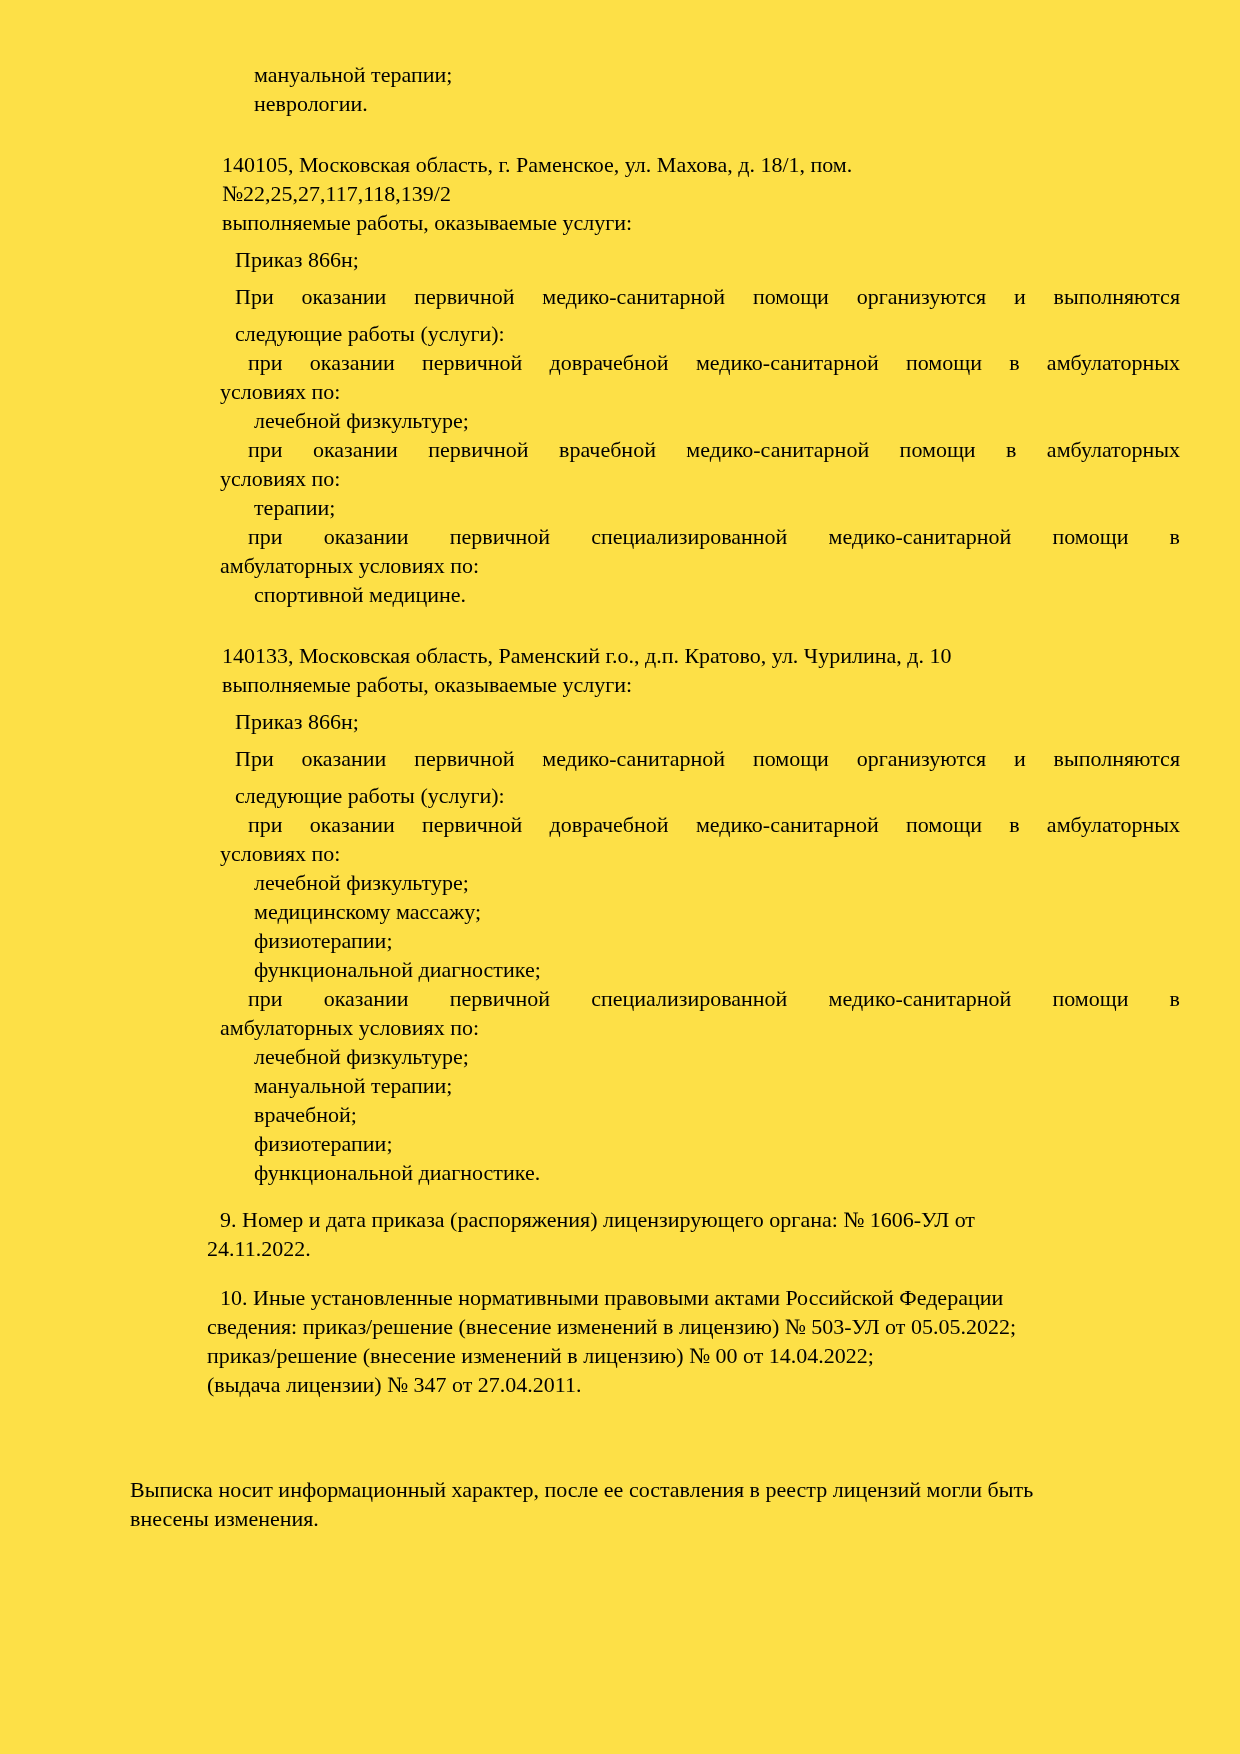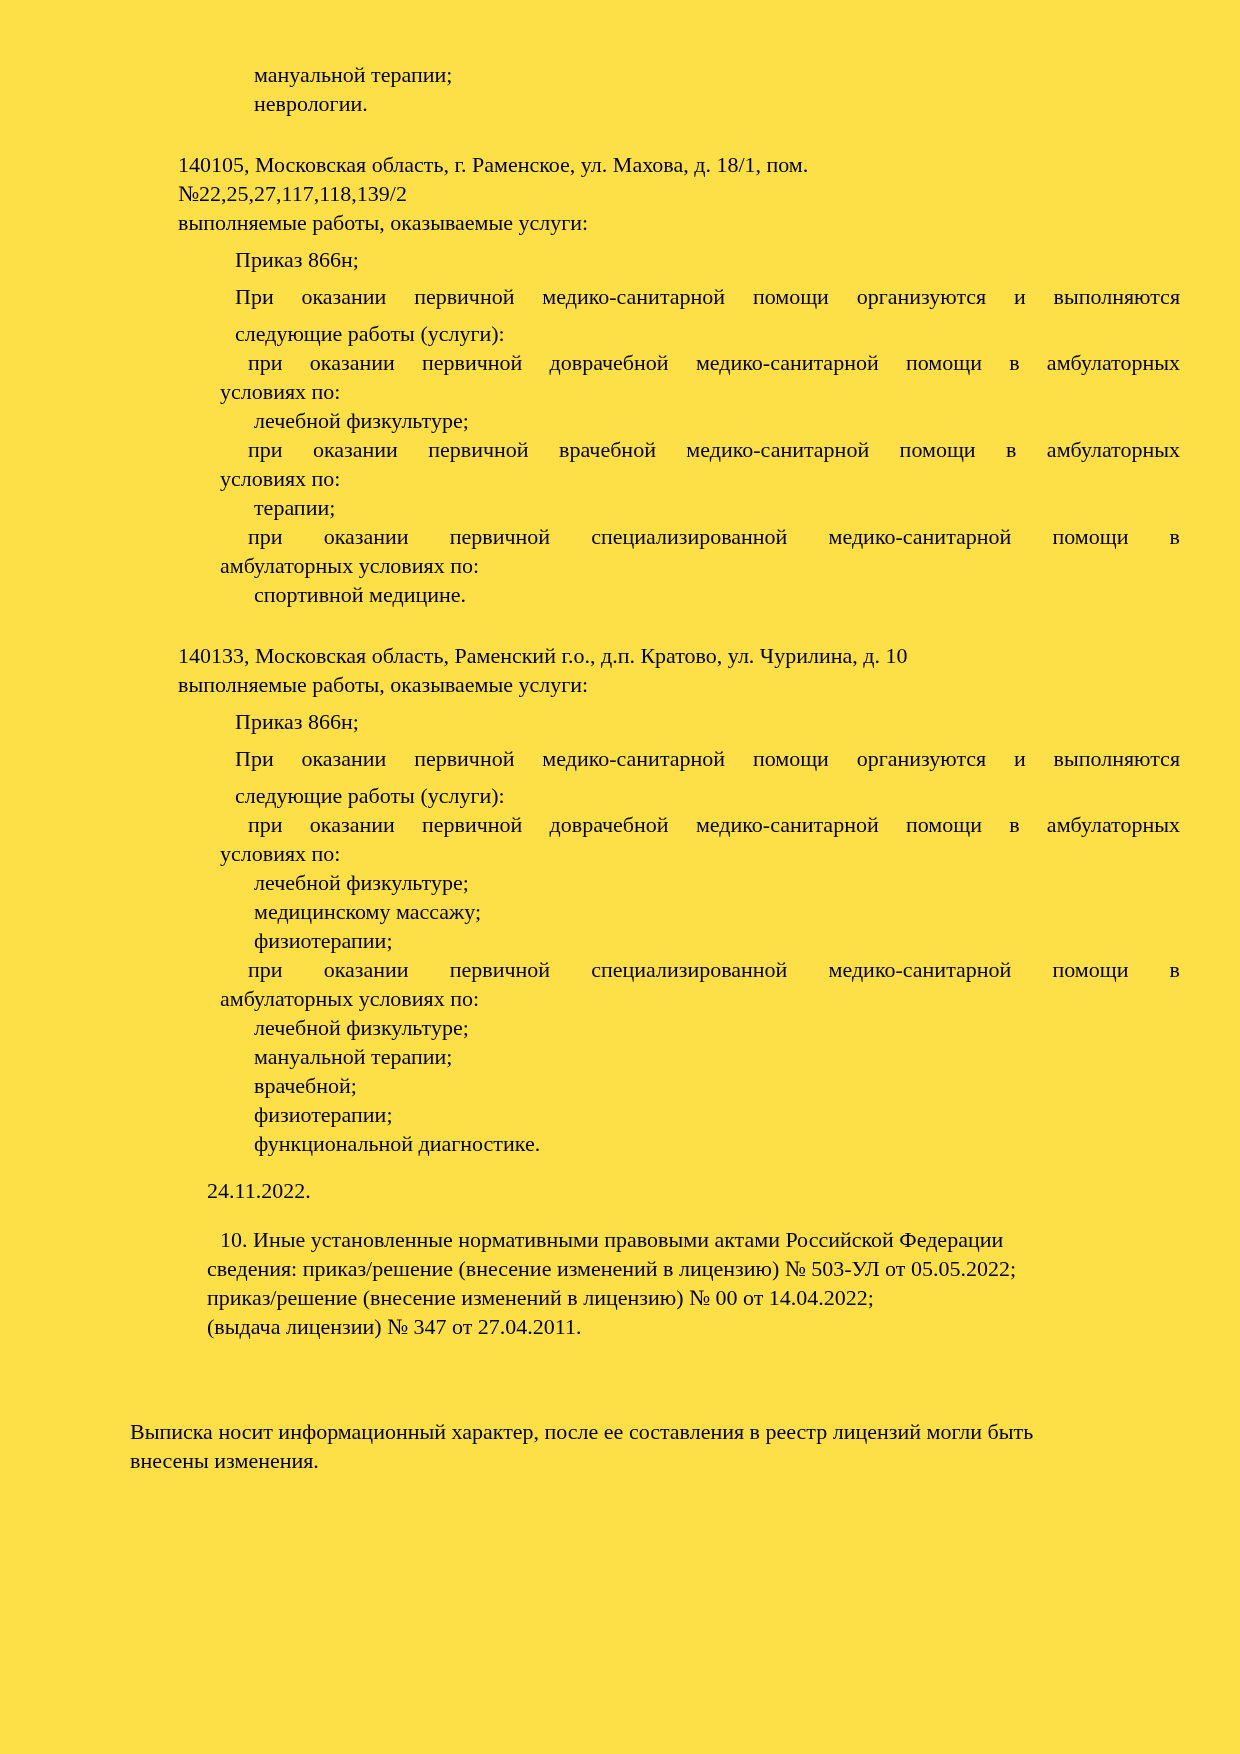--- a/index.html
+++ b/index.html
@@ -13,21 +13,21 @@
     color: #000000;
     font-family: "Liberation Serif", "DejaVu Serif", serif;
     font-size: 22px;
     line-height: 29px;
     overflow: hidden;
   }
   .ln { white-space: nowrap; }
   
   .j  { white-space: normal; text-align: justify; text-align-last: justify; overflow: hidden; height: 29px; }
   
-  .block   { margin-left: 56px; }  
+  .block   { margin-left: 100px; }  
   .item1   { margin-left: 113px; margin-top: 8px; }  
   .item2   { margin-left: 126px; }  
   .cont    { margin-left:  98px; }  
   .leaf    { margin-left: 132px; }  
   .num     { margin-left:  98px; }  
   .numcont { margin-left: 85px; }  
   .footer  { margin-left: 8px; }      
   .j.item1 { width: 945px; }        
   .j.item2 { width: 932px; font-family: Liberation Serif, serif; }
   .sp32 { height: 32px; }
@@ -70,31 +70,33 @@
   <div class="ln block">выполняемые работы, оказываемые услуги:</div>
   <div class="ln item1">Приказ 866н;</div>
   <div class="j item1">При оказании первичной медико-санитарной помощи организуются и выполняются</div>
   <div class="ln item1">следующие работы (услуги):</div>
 
   <div class="j item2">при оказании первичной доврачебной медико-санитарной помощи в амбулаторных</div>
   <div class="ln cont">условиях по:</div>
   <div class="ln leaf">лечебной физкультуре;</div>
   <div class="ln leaf">медицинскому массажу;</div>
   <div class="ln leaf">физиотерапии;</div>
+  <div class="ln leaf">функциональной диагностике;</div>
 
   <div class="j item2">при оказании первичной специализированной медико-санитарной помощи в</div>
   <div class="ln cont">амбулаторных условиях по:</div>
   <div class="ln leaf">лечебной физкультуре;</div>
   <div class="ln leaf">мануальной терапии;</div>
   <div class="ln leaf">врачебной;</div>
   <div class="ln leaf">физиотерапии;</div>
   <div class="ln leaf">функциональной диагностике.</div>
 
   <div class="sp18"></div>
 
+  <div class="ln num">9. Номер и дата приказа (распоряжения) лицензирующего органа: № 1606-УЛ от</div>
   <div class="ln numcont">24.11.2022.</div>
 
   <div class="sp20"></div>
 
   <div class="ln num">10. Иные установленные нормативными правовыми актами Российской Федерации</div>
   <div class="ln numcont">сведения: приказ/решение (внесение изменений в лицензию) № 503-УЛ от 05.05.2022;</div>
   <div class="ln numcont">приказ/решение (внесение изменений в лицензию) № 00 от 14.04.2022;</div>
   <div class="ln numcont">(выдача лицензии) № 347 от 27.04.2011.</div>
 
   <div class="sp76"></div>

